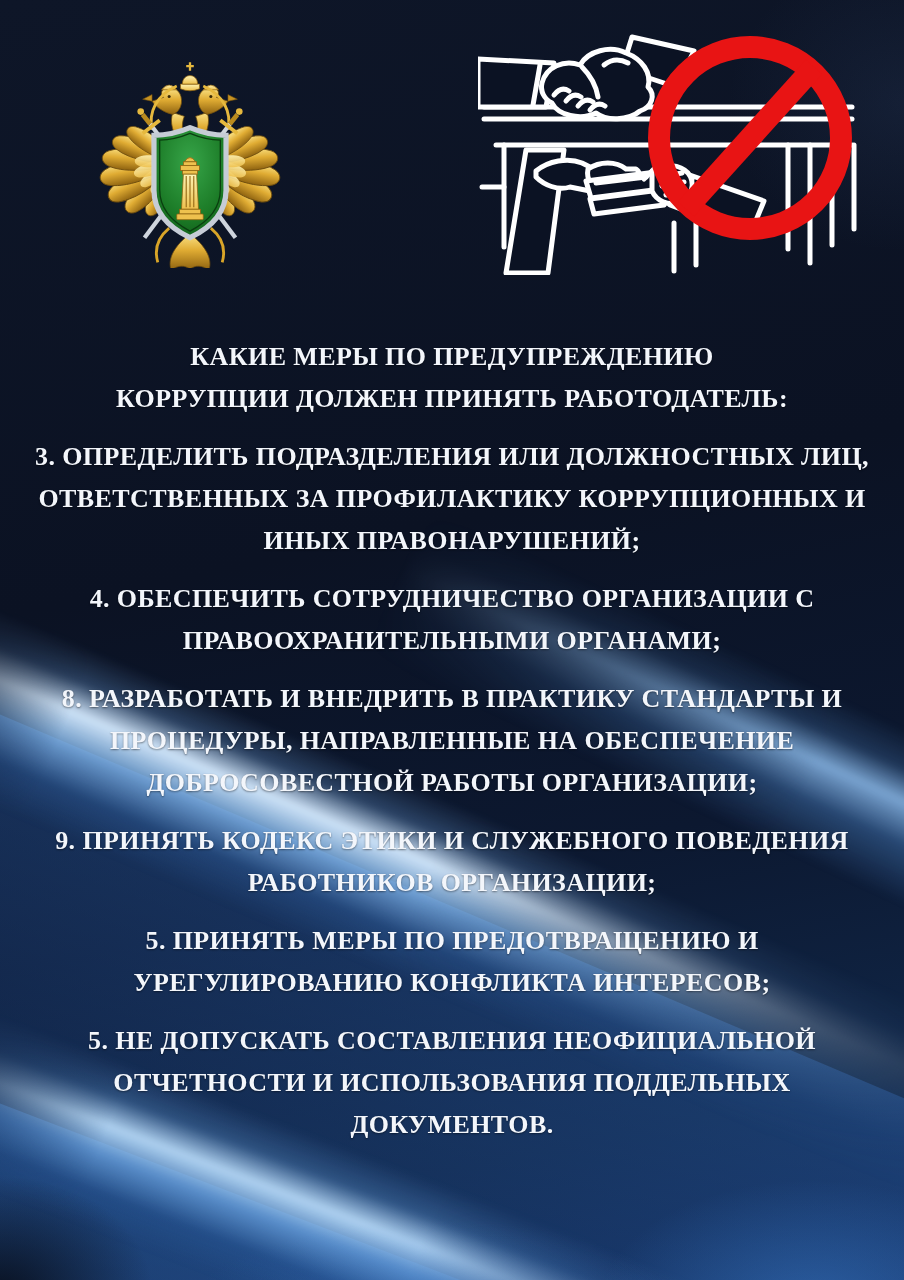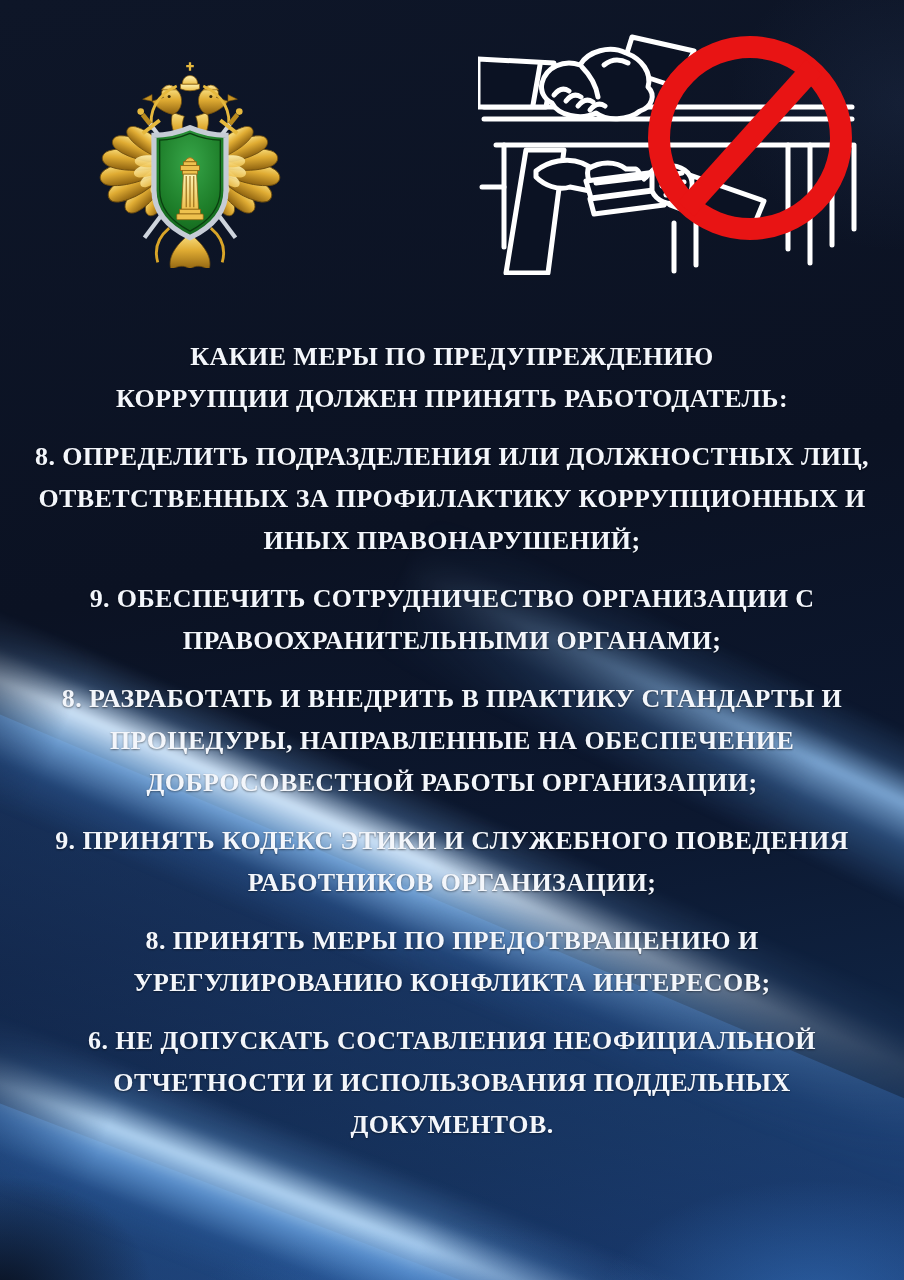--- a/index.html
+++ b/index.html
@@ -271,30 +271,30 @@
       <g>
         <circle cx="272" cy="115" r="91" fill="none" stroke="#e81414" stroke-width="22"></circle>
         <line x1="336" y1="44" x2="208" y2="186" stroke="#e81414" stroke-width="22"></line>
       </g>
     </svg>
   </div>
 
   <div class="content">
     <h1 class="block">КАКИЕ МЕРЫ ПО ПРЕДУПРЕЖДЕНИЮ
 КОРРУПЦИИ ДОЛЖЕН ПРИНЯТЬ РАБОТОДАТЕЛЬ:</h1>
-    <p class="block">8. ОПРЕДЕЛИТЬ ПОДРАЗДЕЛЕНИЯ ИЛИ ДОЛЖНОСТНЫХ ЛИЦ,
+    <p class="block">3. ОПРЕДЕЛИТЬ ПОДРАЗДЕЛЕНИЯ ИЛИ ДОЛЖНОСТНЫХ ЛИЦ,
 ОТВЕТСТВЕННЫХ ЗА ПРОФИЛАКТИКУ КОРРУПЦИОННЫХ И
 ИНЫХ ПРАВОНАРУШЕНИЙ;</p>
-    <p class="block">9. ОБЕСПЕЧИТЬ СОТРУДНИЧЕСТВО ОРГАНИЗАЦИИ С
+    <p class="block">4. ОБЕСПЕЧИТЬ СОТРУДНИЧЕСТВО ОРГАНИЗАЦИИ С
 ПРАВООХРАНИТЕЛЬНЫМИ ОРГАНАМИ;</p>
     <p class="block">8. РАЗРАБОТАТЬ И ВНЕДРИТЬ В ПРАКТИКУ СТАНДАРТЫ И
 ПРОЦЕДУРЫ, НАПРАВЛЕННЫЕ НА ОБЕСПЕЧЕНИЕ
 ДОБРОСОВЕСТНОЙ РАБОТЫ ОРГАНИЗАЦИИ;</p>
     <p class="block">9. ПРИНЯТЬ КОДЕКС ЭТИКИ И СЛУЖЕБНОГО ПОВЕДЕНИЯ
 РАБОТНИКОВ ОРГАНИЗАЦИИ;</p>
-    <p class="block">8. ПРИНЯТЬ МЕРЫ ПО ПРЕДОТВРАЩЕНИЮ И
+    <p class="block">5. ПРИНЯТЬ МЕРЫ ПО ПРЕДОТВРАЩЕНИЮ И
 УРЕГУЛИРОВАНИЮ КОНФЛИКТА ИНТЕРЕСОВ;</p>
-    <p class="block">6. НЕ ДОПУСКАТЬ СОСТАВЛЕНИЯ НЕОФИЦИАЛЬНОЙ
+    <p class="block">5. НЕ ДОПУСКАТЬ СОСТАВЛЕНИЯ НЕОФИЦИАЛЬНОЙ
 ОТЧЕТНОСТИ И ИСПОЛЬЗОВАНИЯ ПОДДЕЛЬНЫХ
 ДОКУМЕНТОВ.</p>
   </div>
 
 </div>
 
 </body></html>

